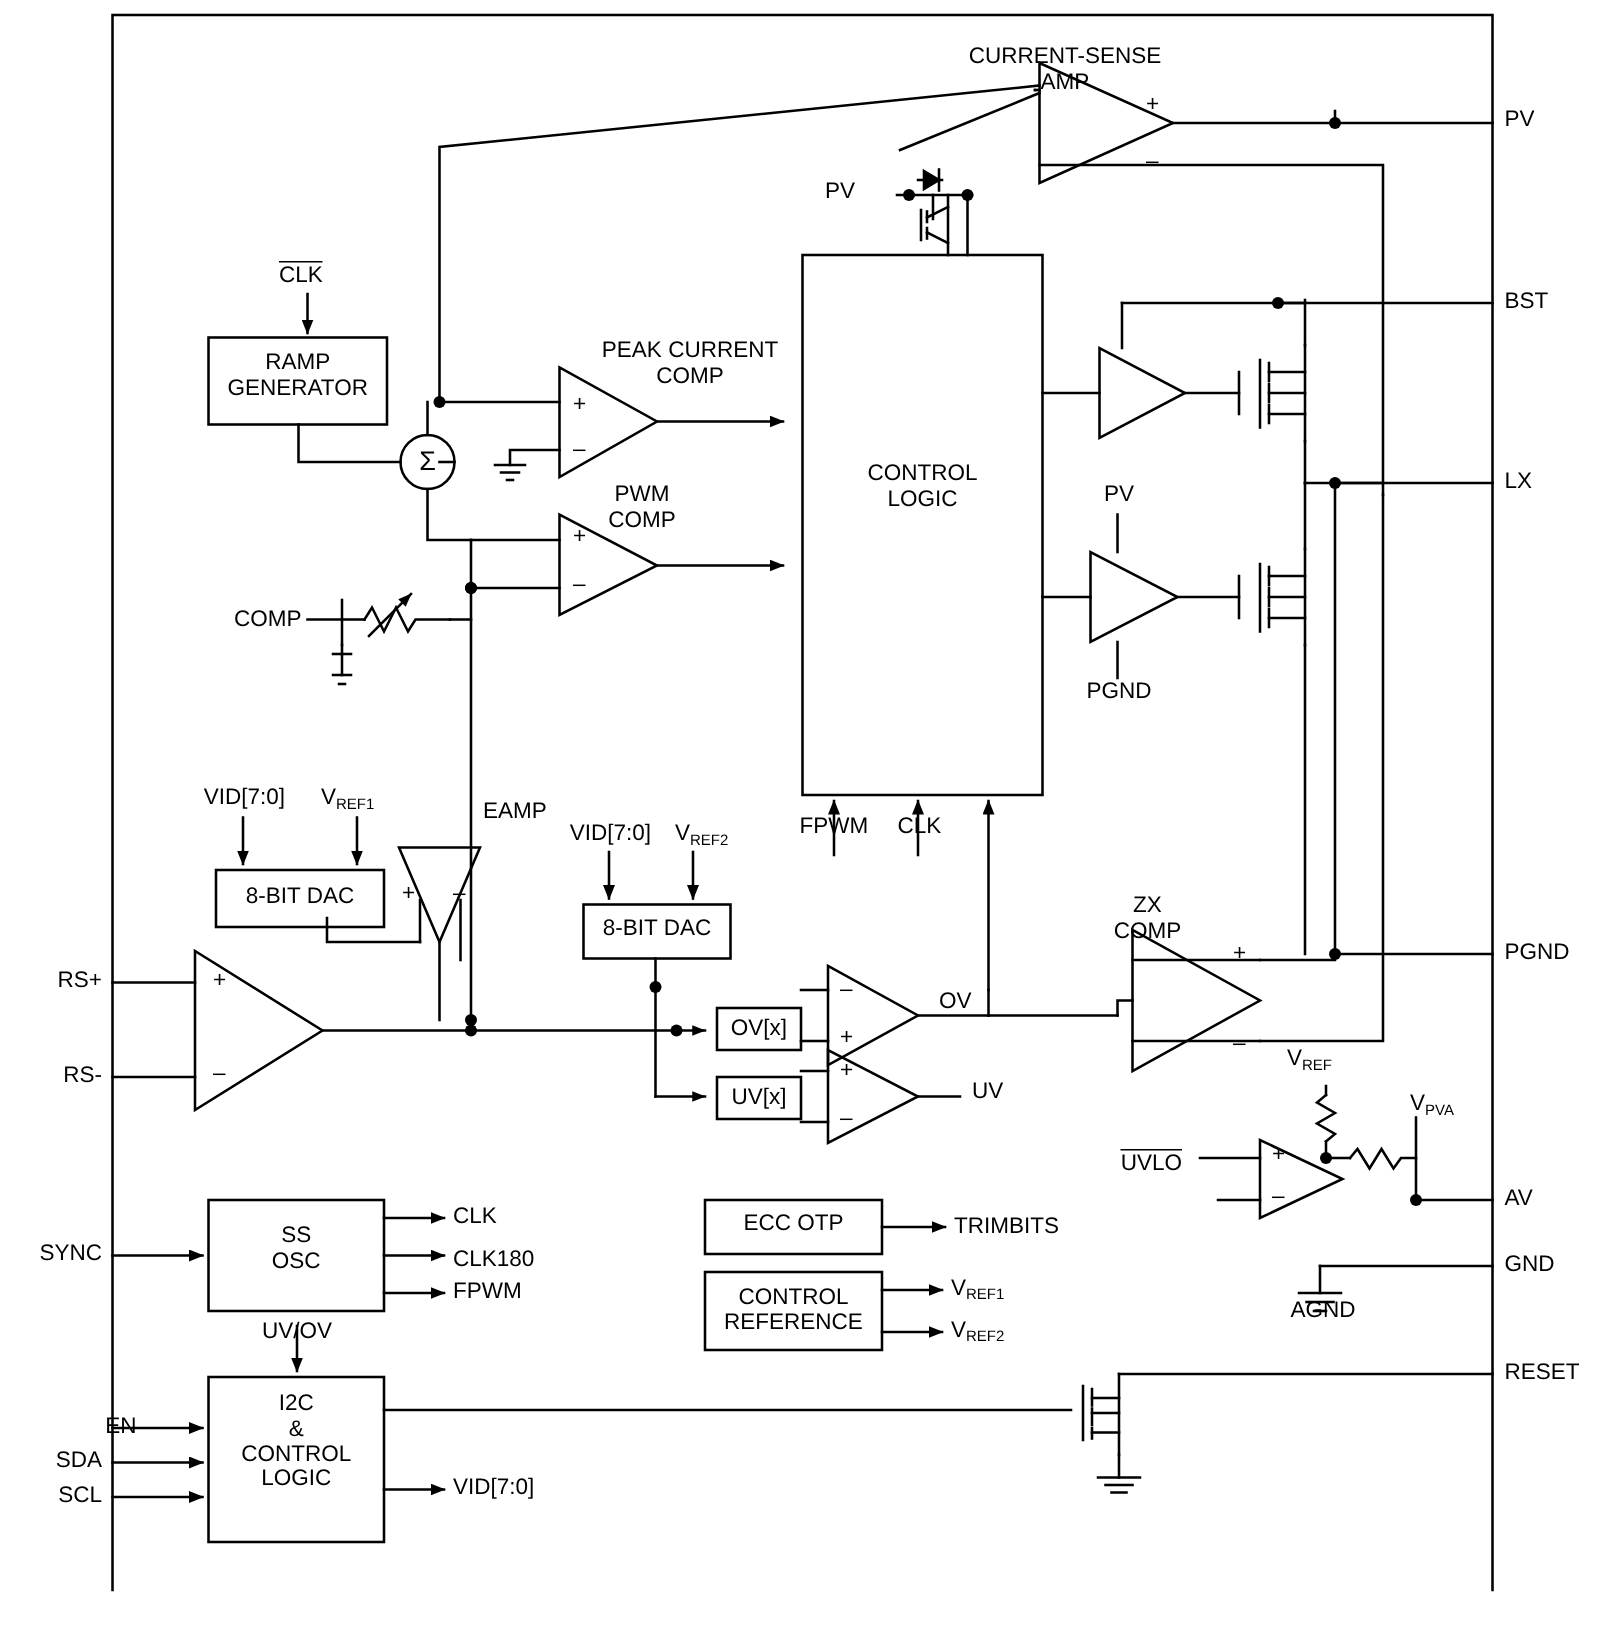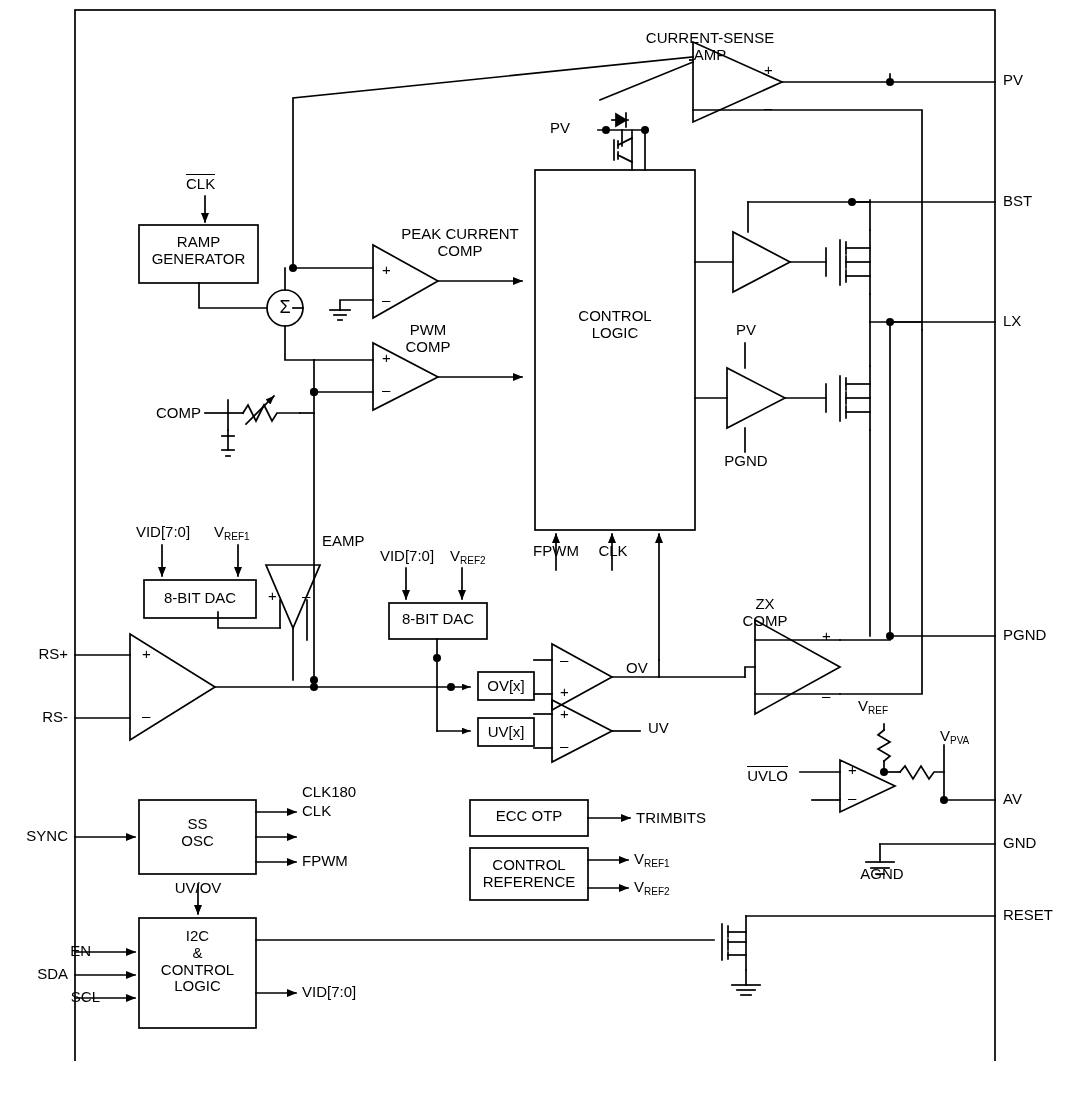--- a/index.html
+++ b/index.html
@@ -360,21 +360,21 @@
   <div class="lbl" style="left:858px; top:698px;"><span>V</span><span class="sub">REF</span></div>
   <div class="lbl" style="left:940px; top:728px;"><span>V</span><span class="sub">PVA</span></div>
   <div class="lbl r" style="left:712px; top:768px; width:76px;"><span class="ovl">UVLO</span></div>
   <div class="lbl" style="left:848px; top:762px;">+</div>
   <div class="lbl" style="left:848px; top:790px;">–</div>
   <div class="lbl c" style="left:852px; top:866px; width:60px;">AGND</div>
 
   <div class="lbl c" style="left:139px; top:816px; width:117px;">SS
 OSC</div>
   <div class="lbl" style="left:302px; top:803px;">CLK</div>
-  <div class="lbl" style="left:302px; top:784px;">CLK180</div>
+  <div class="lbl" style="left:302px; top:832px;">CLK180</div>
   <div class="lbl" style="left:302px; top:853px;">FPWM</div>
   <div class="lbl c" style="left:163px; top:880px; width:70px;">UV/OV</div>
 
   <div class="lbl c" style="left:470px; top:808px; width:118px;">ECC OTP</div>
   <div class="lbl" style="left:636px; top:810px;">TRIMBITS</div>
   <div class="lbl c" style="left:470px; top:857px; width:118px;">CONTROL
 REFERENCE</div>
   <div class="lbl" style="left:634px; top:851px;"><span>V</span><span class="sub">REF1</span></div>
   <div class="lbl" style="left:634px; top:879px;"><span>V</span><span class="sub">REF2</span></div>
 
@@ -382,21 +382,21 @@
 &amp;
 CONTROL
 LOGIC</div>
   <div class="lbl" style="left:302px; top:984px;">VID[7:0]</div>
 
   <div class="lbl r" style="left:0px; top:646px; width:68px;">RS+</div>
   <div class="lbl r" style="left:0px; top:709px; width:68px;">RS-</div>
   <div class="lbl r" style="left:0px; top:828px; width:68px;">SYNC</div>
   <div class="lbl r" style="left:0px; top:943px; width:68px;padding-left:23px;">EN</div>
   <div class="lbl r" style="left:0px; top:966px; width:68px;">SDA</div>
-  <div class="lbl r" style="left:0px; top:989px; width:68px;padding-left:32px;">SCL</div>
+  <div class="lbl r" style="left:0px; top:989px; width:68px;">SCL</div>
 
   <div class="lbl" style="left:1003px; top:72px;">PV</div>
   <div class="lbl" style="left:1003px; top:193px;">BST</div>
   <div class="lbl" style="left:1003px; top:313px;">LX</div>
   <div class="lbl" style="left:1003px; top:627px;">PGND</div>
   <div class="lbl" style="left:1003px; top:791px;">AV</div>
   <div class="lbl" style="left:1003px; top:835px;">GND</div>
   <div class="lbl" style="left:1003px; top:907px;">RESET</div>
 
 </div>

